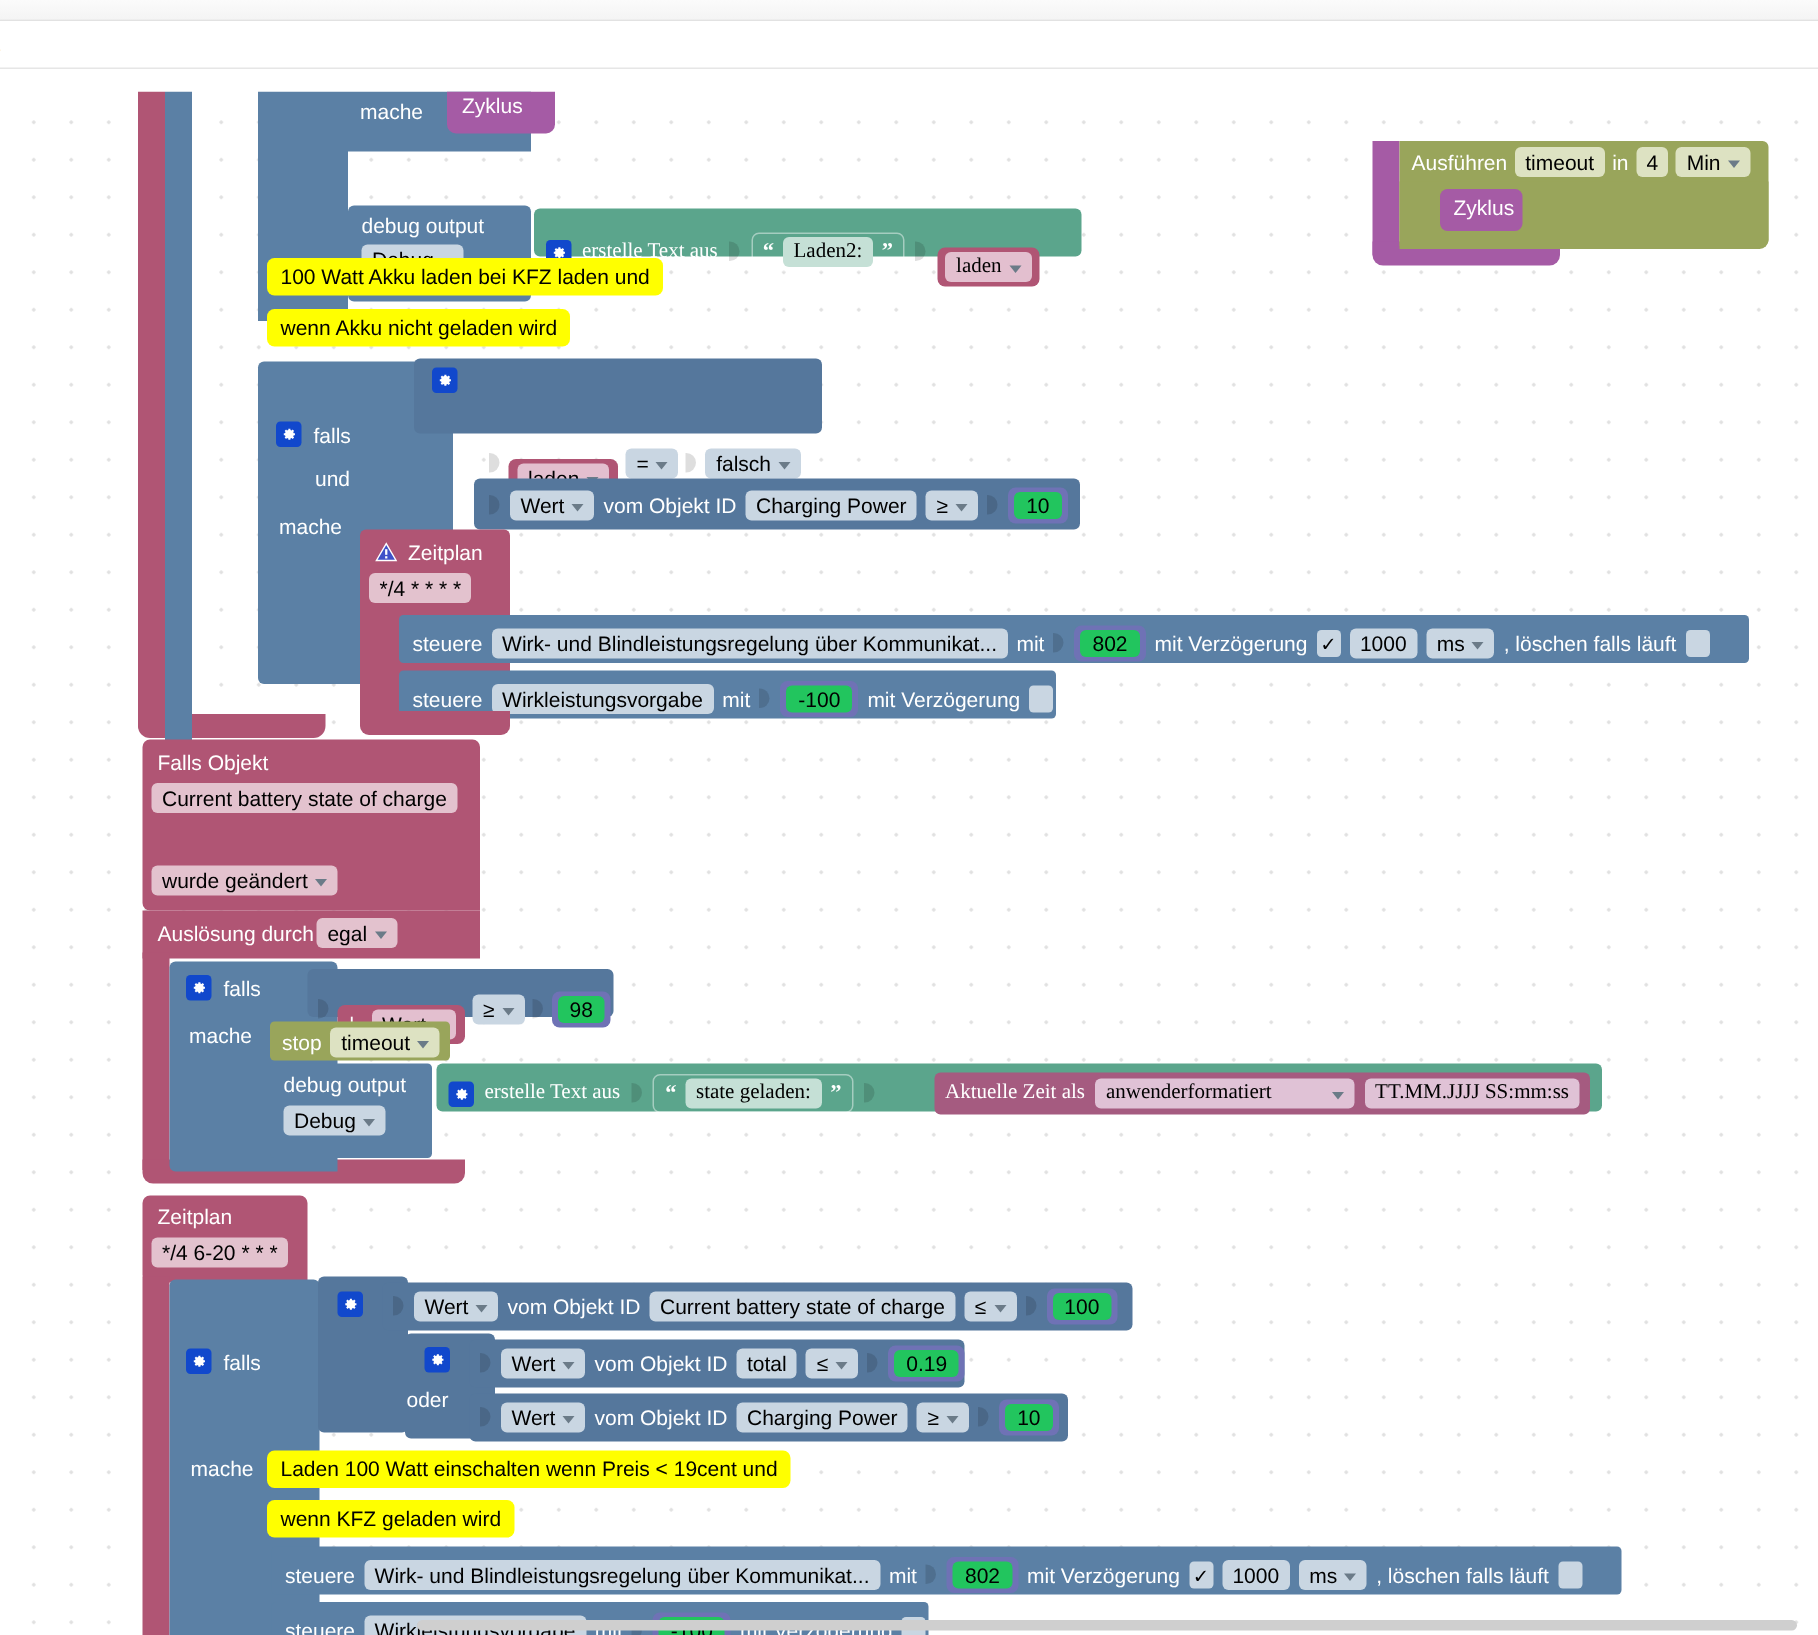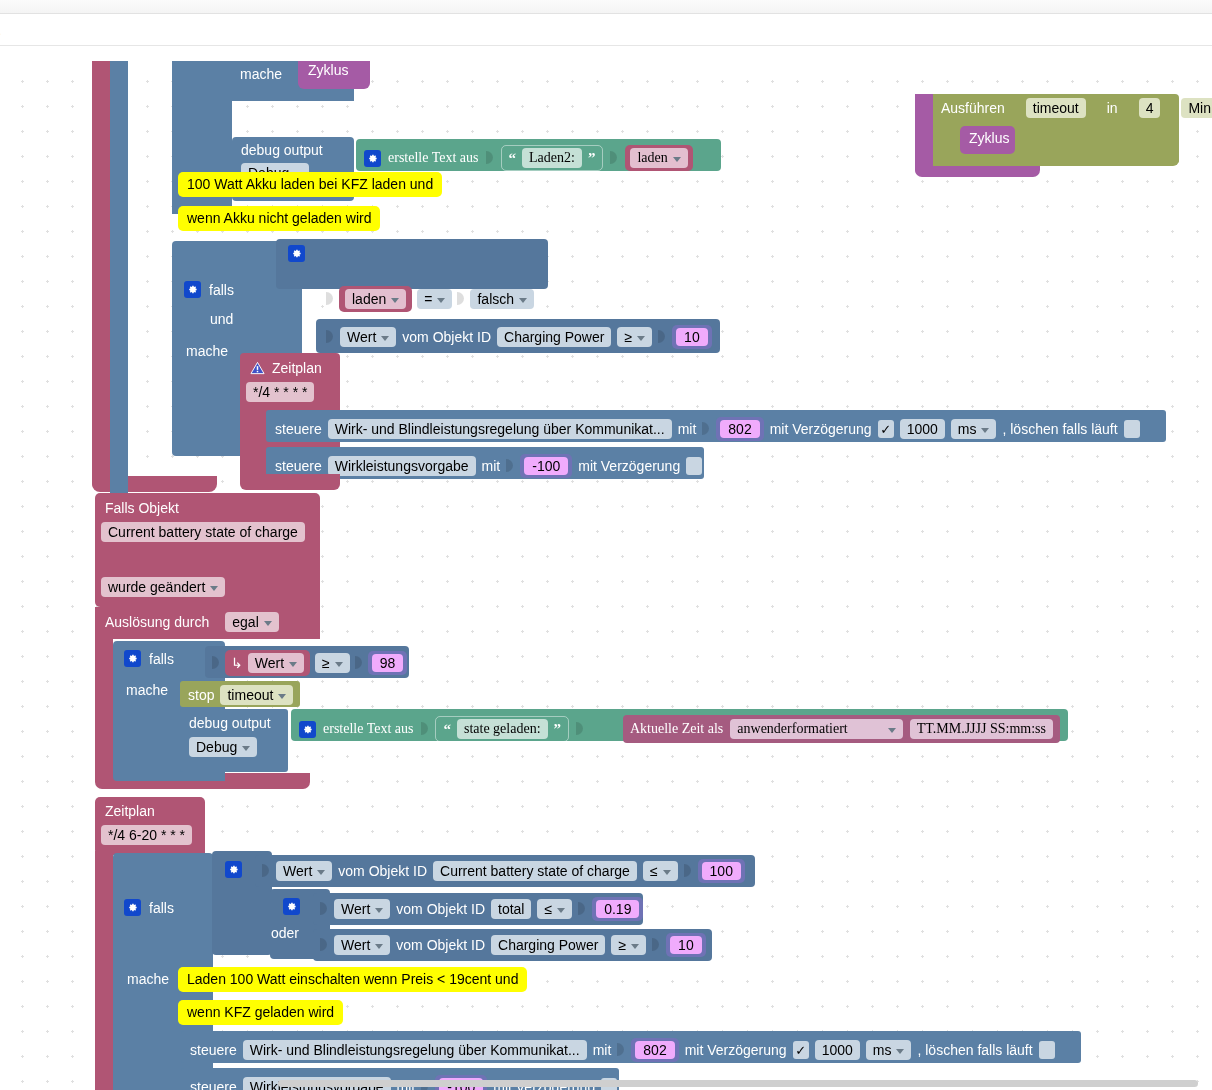--- a/index.html
+++ b/index.html
@@ -39,21 +39,21 @@
     overflow: hidden;
   }
 
   .blk { position: absolute; }
 
   
   .c-ctrl   { background: #5b80a5; }   
   .c-ctrl-d { background: #55779c; }
   .c-trig   { background: #b05574; }   
   .c-text   { background: #5ba58c; font-family: Liberation Serif, serif; }   
-  .c-varb   { background: #b05574; }
+  .c-varb   { background: #b05574; margin-top: 20px; }
   .c-time   { background: #a55b80; margin-left: 32px; }   
   .c-loop   { background: #a55ba5; }   
   .c-olive  { background: #99a55b; }   
 
   .lbl { color: #fff; font-size: 14px; line-height: 1; white-space: nowrap; }
 
   
   .field {
     display: inline-flex; align-items: center; gap: 5px;
     background: #ffffff; color: #000;
@@ -71,21 +71,21 @@
     border-right: 4px solid transparent; border-top: 5px solid #6b7b88;
     display: inline-block; position: relative; top: 1px;
   }
 
   
   .num {
     display: inline-flex; align-items: center; justify-content: center;
     background: #6f72b5; border-radius: 5px; padding: 3px 4px;
   }
   .num > span {
-    background: #f0abfc; color: #000; border-radius: 4px;
+    background: #22c55e; color: #000; border-radius: 4px;
     padding: 1px 8px; font-size: 14px; line-height: 16px;
   }
   .socket {
     display: inline-block; width: 8px; height: 20px;
     border-radius: 0 0 0 0;
     position: relative;
   }
   .socket:after{
     content:""; position:absolute; left:0; top:3px;
     width:7px;height:13px;border-radius:0 8px 8px 0;
@@ -190,21 +190,21 @@
             <i class="caret"></i>
           </span>
         </span>
       </div>
     </div>
 
     <div class="blk c-loop" style="left:915px; top:33px; width:18px; height:82px; border-radius:0 0 0 7px;"></div>
     <div class="blk c-loop" style="left:915px; top:100px; width:125px; height:16px; border-radius:0 0 7px 7px;"></div>
 
     <div class="blk c-olive" style="left:933px; top:33px; width:246px; height:70px; border-radius:0 4px 4px 0;">
-      <div class="row" style="padding:4px 8px 0 8px; gap:21px;">
+      <div class="row" style="padding:4px 8px 0 8px; gap:5px;">
         <span class="lbl">Ausführen</span>
         <span class="field tint-olive">timeout</span>
         <span class="lbl">in</span>
         <span class="field tint-olive">4</span>
         <span class="field tint-olive">
           <span>Min</span>
           <i class="caret"></i>
         </span>
       </div>
     </div>
@@ -353,21 +353,21 @@
         <span class="field tint-trig">Current battery state of charge</span>
       </div>
       <div class="row" style="padding:7px 0 0 6px;margin-top:28px;">
         <span class="field tint-trig">
           <span>wurde geändert</span>
           <i class="caret"></i>
         </span>
       </div>
     </div>
     <div class="blk c-trig" style="left:95px; top:546px; width:225px; height:32px;">
-      <div class="row" style="padding:5px 0 0 10px; gap:16px;">
+      <div class="row" style="padding:5px 0 0 10px; gap:2px;">
         <span class="lbl">Auslösung durch</span>
         <span class="field tint-trig">
           <span>egal</span>
           <i class="caret"></i>
         </span>
       </div>
     </div>
     <div class="blk c-trig" style="left:95px; top:574px; width:18px; height:145px;"></div>
     <div class="blk c-trig" style="left:95px; top:712px; width:215px; height:16px; border-radius:0 0 7px 7px;"></div>
 

